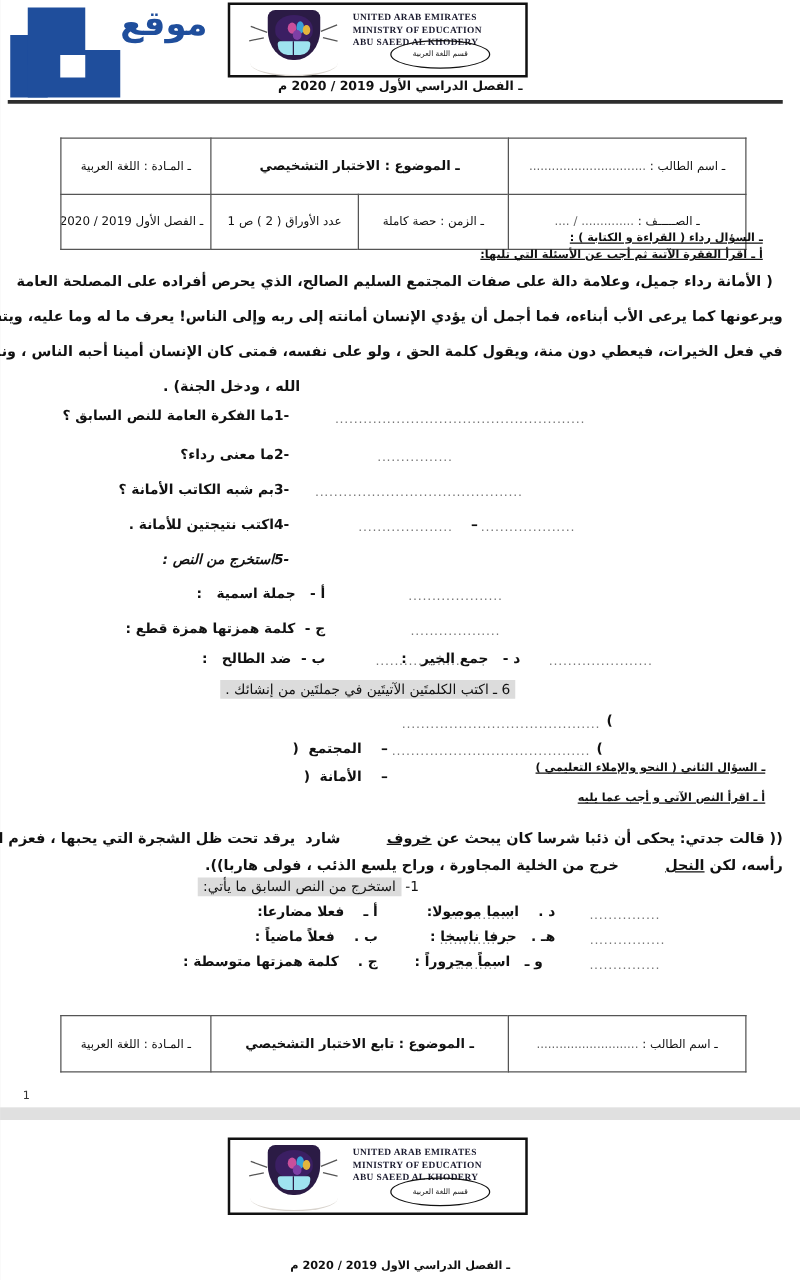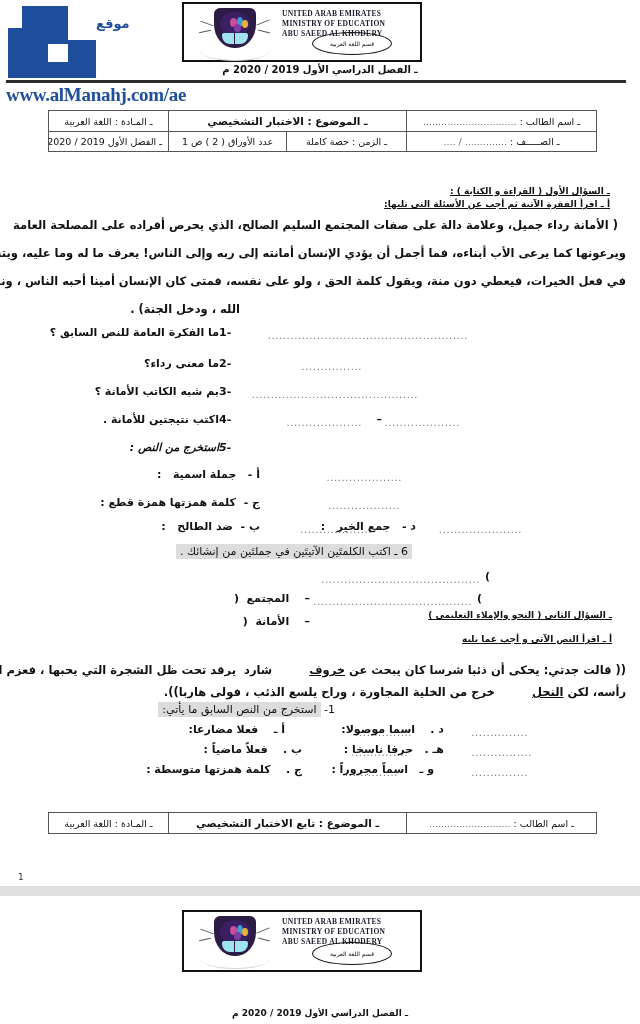--- a/index.html
+++ b/index.html
@@ -62,21 +62,21 @@
     background: #ffffff;
   }
   .wm-ar1, .wm-ar2 {
     position: absolute;
     color: #1F4E9C;
     font-family: "DejaVu Sans", sans-serif;
     font-weight: bold;
     white-space: nowrap;
     direction: rtl;
   }
-  .wm-ar1 { left: 96px; top: 16px;  font-size: 13px; }
+  .wm-ar1 { left: 96px; top: 4px;  font-size: 27px; }
   .wm-ar2 { left: 58px; top: 32px; font-size: 21px; }
   .wm-url {
     position: absolute;
     left: 6px; top: 84px;
     color: #1F4E9C;
     font-family: "Liberation Serif", serif;
     font-weight: bold;
     font-size: 19px;
     direction: ltr;
     letter-spacing: -0.3px;
@@ -223,21 +223,21 @@
     position: absolute;
     border-collapse: collapse;
     table-layout: fixed;
     direction: rtl;
   }
   .info-table td {
     border: 1px solid #555;
     font-family: "DejaVu Sans", sans-serif;
     font-size: 9.5px;
     color: #111;
-    padding: 4px 6px;
+    padding: 16px 6px;
     text-align: center;
     vertical-align: middle;
     white-space: nowrap;
     overflow: hidden;
   }
   .info-table td.bold { font-weight: bold; font-size: 10.5px; }
   .table-top {
     left: 48px;
     top: 110px;
     width: 548px;
@@ -359,21 +359,20 @@
 
   <div class="semester-line">ـ الفصل الدراسي الأول 2019 / 2020 م</div>
 
   <div class="watermark">
     <div class="wm-block wm-b3"></div>
     <div class="wm-block wm-b1"></div>
     <div class="wm-block wm-b2"></div>
     <div class="wm-notch"></div>
     <div class="wm-ar1">موقع</div>
     <div class="wm-rule"></div>
-    <div class="wm-url">www.alManahj.com/ae</div>
   </div>
 
   <table class="info-table table-top">
     <colgroup>
         <col style="width:190px">
         <col style="width:120px">
         <col style="width:118px">
         <col style="width:120px">
       </colgroup>
     <tbody>
@@ -392,21 +391,21 @@
       </td>
       <td>ـ الزمن :   حصة كاملة</td>
       <td>عدد الأوراق ( 2 ) ص 1</td>
       <td>ـ الفصل الأول 2019 / 2020 م</td>
     </tr>
   </tbody>
     </table>
 
   <div class="doc-body">
 
-    <div class="line heading-ul" style="right:30px; top:186px;">ـ السؤال الأول ( القراءة و الكتابة ) :</div>
+    <div class="line heading-ul" style="right:30px; top:186px;">ـ السؤال رداء ( القراءة و الكتابة ) :</div>
     <div class="line heading-ul" style="right:30px; top:199px;">أ ـ اقرأ الفقرة الآتية ثم أجب عن الأسئلة التي تليها:</div>
 
     <div class="line para" style="right:22px; top:216px;">(   الأمانة رداء جميل، وعلامة دالة على صفات المجتمع السليم الصالح، الذي يحرص أفراده على المصلحة العامة</div>
     <div class="line para" style="right:14px; top:244px;">ويرعونها كما يرعى الأب أبناءه، فما أجمل أن يؤدي الإنسان أمانته إلى ربه وإلى الناس! يعرف ما له وما عليه، ويتسابق</div>
     <div class="line para" style="right:14px; top:272px;">في فعل الخيرات، فيعطي دون منة، ويقول كلمة الحق ، ولو على نفسه، فمتى كان الإنسان أمينا أحبه الناس ، ونال رضا</div>
     <div class="line para" style="right:400px; top:300px;">الله ، ودخل الجنة) .</div>
 
     <div class="line qline" style="right:395px; top:326px;">
       <span class="qnum">1-</span><span>ما الفكرة العامة للنص السابق ؟</span>
     </div>
@@ -488,21 +487,21 @@
     </div>
     <div class="line para" style="right:14px; top:683px;">
       رأسه، لكن <u class="wordmark">النحل</u> خرج من الخلية المجاورة ، وراح يلسع الذئب ، فولى هاربا)).
     </div>
 
     <div class="line plain" style="right:305px; top:703px;">
       <span>1-</span>
       <span class="shaded">استخرج من النص السابق ما يأتي:</span>
     </div>
 
-    <div class="line sub" style="right:355px; top:723px;text-align:right;">
+    <div class="line sub" style="right:338px; top:723px;text-align:right;">
       <span>أ ـ</span>
       &nbsp;&nbsp;&nbsp;<span>فعلا مضارعا:</span>
     </div>
     <div class="line fill" style="right:228px; top:727px;">...............</div>
     <div class="line sub" style="right:196px; top:723px;">
       <span>د .</span>
       &nbsp;&nbsp;&nbsp;<span>اسما موصولا:</span>
     </div>
     <div class="line fill" style="right:112px; top:727px;">...............</div>
 

